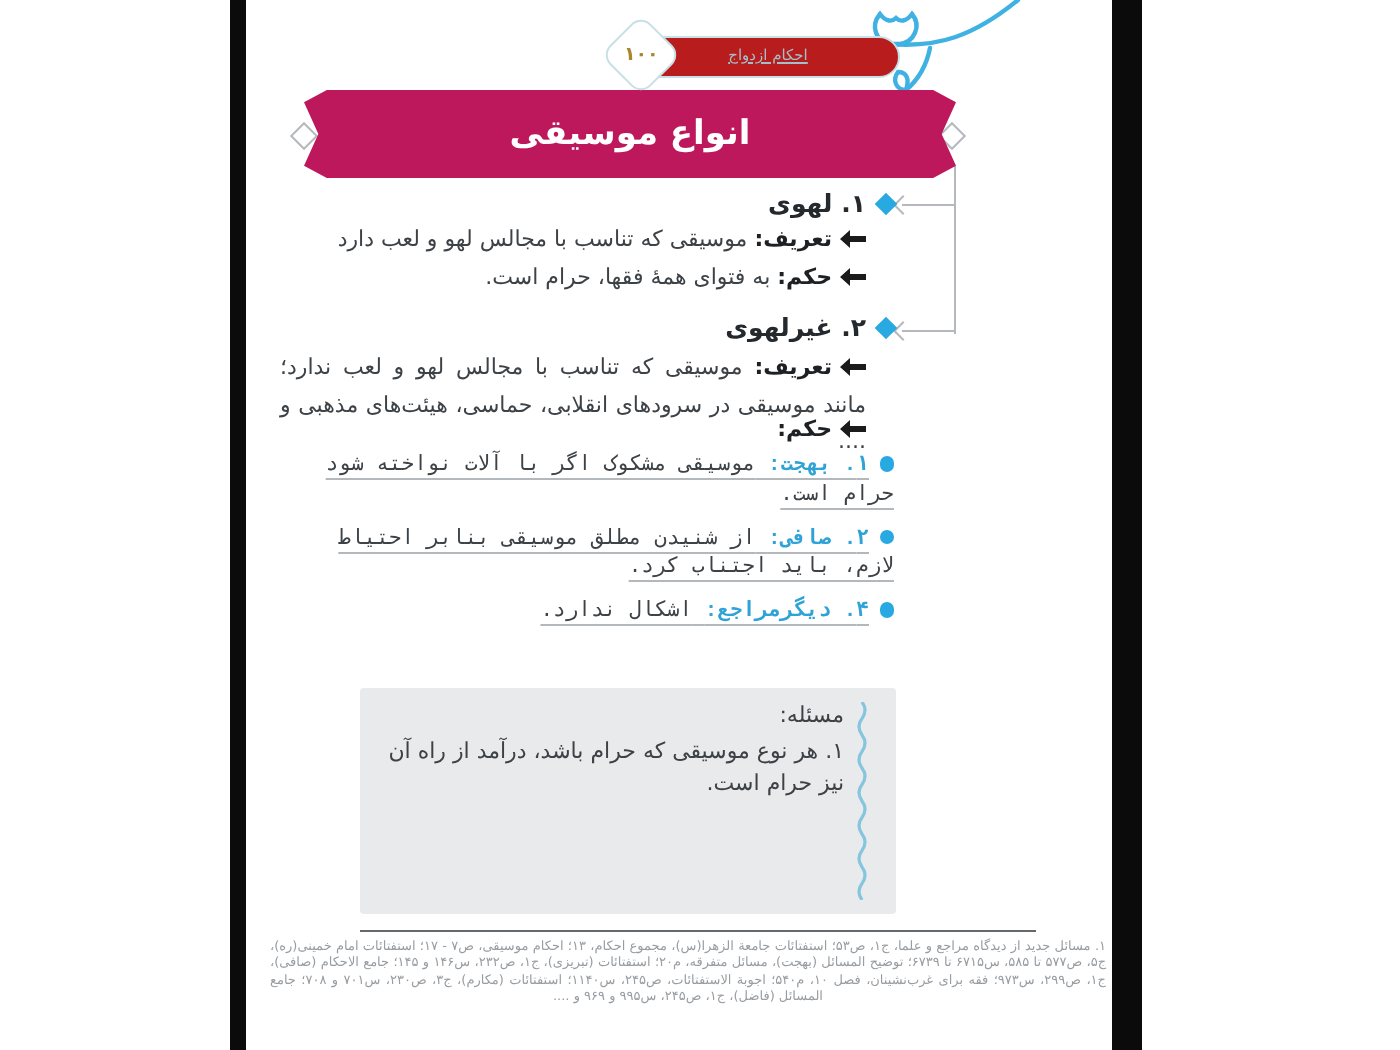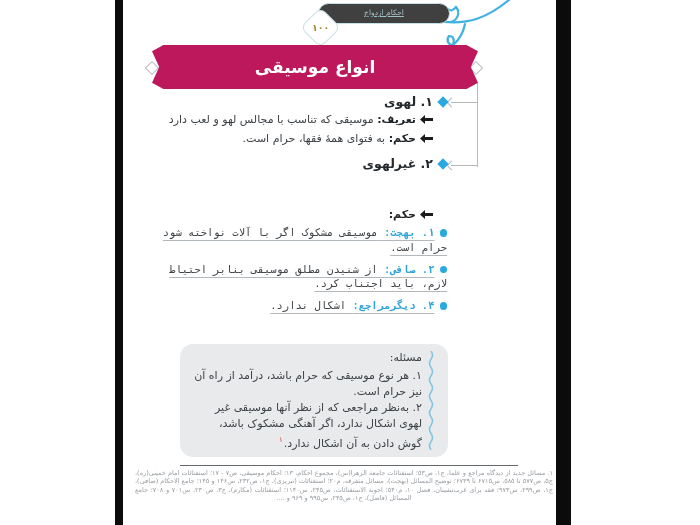--- a/index.html
+++ b/index.html
@@ -4,24 +4,24 @@
 <style>
   html,body{margin:0;padding:0;background:#fff;}
   .page{position:relative;width:700px;height:525px;background:#ffffff;overflow:hidden;
         font-family:"DejaVu Sans",sans-serif;}
   .bar{position:absolute;top:0;height:525px;background:#0b0b0b;}
   .bar.left{left:115px;width:8px;}
   .bar.right{left:556px;width:15px;}
 
   
   .flower{position:absolute;left:403px;top:-2px;}
-  .head-pill{position:absolute;left:318px;top:3px;width:130px;height:19px;
+  .head-pill{position:absolute;left:318px;top:18px;width:130px;height:19px;
              border:1.5px solid #c6e0e5;border-radius:11px;
              text-align:center;line-height:18px;font-size:7.5px;color:#a2c0c8;
-             letter-spacing:1px;background:#404040;text-decoration:underline;}
+             letter-spacing:1px;background:#b91c1c;text-decoration:underline;}
   .page-badge{position:absolute;left:306px;top:13px;width:27px;height:27px;background:#fff;
               border:1.5px solid #c6e0e5;border-radius:7px;transform:rotate(45deg);
               display:flex;align-items:center;justify-content:center;z-index:2;}
   .page-badge span{transform:rotate(-45deg);font-size:9.5px;font-weight:bold;color:#a8872f;}
 
   
   .banner{position:absolute;left:152px;top:45px;width:326px;height:44px;background:#be185d;
           clip-path:polygon(3.5% 0%,96.5% 0%,100% 14%,97.8% 50%,100% 86%,96.5% 100%,3.5% 100%,0% 86%,2.2% 50%,0% 14%);
           text-align:center;line-height:44px;font-size:17px;font-weight:bold;color:#ffffff;z-index:1;}
   .tip-diamond{position:absolute;width:8px;height:8px;background:#fff;border:1.5px solid #b5b9bd;
@@ -45,21 +45,21 @@
   .marja-list{position:absolute;left:140px;top:226px;width:307px;direction:rtl;}
   .marja{font-size:10.5px;line-height:14.5px;color:#3d4247;margin-bottom:7.5px;text-align:right;
          text-decoration:underline;text-decoration-color:#b3b8bd;text-underline-offset:3.5px;
          text-decoration-thickness:0.8px;font-family:Liberation Mono, monospace;}
   .dot{display:inline-block;width:7.5px;height:7.5px;border-radius:50%;background:#29a9e1;
        margin-left:5px;vertical-align:-0.5px;}
   .mname{font-weight:bold;color:#2fa3d6;}
 
   
   .issue-box{position:absolute;left:180px;top:344px;width:268px;height:113px;background:#e9eaec;
-             border-radius:13px;direction:rtl;box-sizing:border-box;padding:6px 26px 6px 14px;
+             border-radius:2px;direction:rtl;box-sizing:border-box;padding:6px 26px 6px 14px;
              color:#3d4247;font-size:11px;line-height:16px;}
   .wave{position:absolute;right:13px;top:7px;}
   .issue-title{margin:0 0 2px 0;}
   .issue-item{margin:0;text-align:right;}
   .fn-ref{color:#d64541;font-size:7px;vertical-align:super;margin-right:1px;}
 
   
   .fn-sep{position:absolute;left:180px;top:465px;width:338px;height:1px;background:#64696d;}
   .footnote{position:absolute;left:135px;top:469px;width:418px;direction:rtl;
             font-size:6.5px;line-height:8.3px;color:#989da2;text-align:justify;text-align-last:center;}
@@ -110,20 +110,25 @@
   </div>
   <div class="row" style="right:267px;top:132px;">
     <svg class="arrow-svg" width="13" height="9" viewBox="0 0 13 9">
         <path d="M5 0 L0 4.5 L5 9 L5 6 L13 6 L13 3 L5 3 Z" fill="#1b1b1b"></path>
       </svg><span class="blabel">حکم:</span> <span>به فتوای همهٔ فقها، حرام است.</span>
   </div>
 
   <div class="row heading" style="right:253px;top:156px;">
     <span class="diamond"></span><span>۲. غیرلهوی</span>
   </div>
+  <div class="wrapblock" style="left:140px;top:175px;width:293px;">
+    <svg class="arrow-svg" width="13" height="9" viewBox="0 0 13 9">
+        <path d="M5 0 L0 4.5 L5 9 L5 6 L13 6 L13 3 L5 3 Z" fill="#1b1b1b"></path>
+      </svg><span class="blabel">تعریف:</span> <span>موسیقی که تناسب با مجالس لهو و لعب ندارد؛ مانند موسیقی در سرودهای انقلابی، حماسی، هیئت‌های مذهبی و ....</span>
+  </div>
   <div class="row" style="right:267px;top:208px;">
     <svg class="arrow-svg" width="13" height="9" viewBox="0 0 13 9">
         <path d="M5 0 L0 4.5 L5 9 L5 6 L13 6 L13 3 L5 3 Z" fill="#1b1b1b"></path>
       </svg><span class="blabel">حکم:</span>
   </div>
 
   <div class="marja-list">
     <div class="marja">
       <span class="dot"></span><span class="mname">۱. بهجت:</span> <span>موسیقی مشکوک اگر با آلات نواخته شود حرام است.</span>
     </div>
@@ -134,19 +139,18 @@
       <span class="dot"></span><span class="mname">۴. دیگرمراجع:</span> <span>اشکال ندارد.</span>
     </div>
   </div>
 
   <div class="issue-box">
     <svg class="wave" width="8" height="99" viewBox="0 0 8 99" preserveAspectRatio="none">
       <path d="M4 0 q3 4 0 8.25 q-3 4 0 8.25 q3 4 0 8.25 q-3 4 0 8.25 q3 4 0 8.25 q-3 4 0 8.25 q3 4 0 8.25 q-3 4 0 8.25 q3 4 0 8.25 q-3 4 0 8.25 q3 4 0 8.25 q-3 4 0 8.25" fill="none" stroke="#85c6de" stroke-width="1.6"></path>
     </svg>
     <p class="issue-title">مسئله:</p>
     <p class="issue-item"><span>۱. هر نوع موسیقی که حرام باشد، درآمد از راه آن نیز حرام است.</span></p>
-    <p class="issue-item"><span>۲. به‌نظر مراجعی که از نظر آنها موسیقی غیر لهوی اشکال ندارد، اگر آهنگی مشکوک باشد، گوش دادن به آن اشکال ندارد.</span><sup class="fn-ref">۱</sup></p>
   </div>
 
   <div class="fn-sep"></div>
   <div class="footnote">۱. مسائل جدید از دیدگاه مراجع و علما، ج۱، ص۵۳؛ استفتائات جامعة الزهرا(س)، مجموع احکام، ۱۳؛ احکام موسیقی، ص۷ - ۱۷؛ استفتائات امام خمینی(ره)، ج۵، ص۵۷۷ تا ۵۸۵، س۶۷۱۵ تا ۶۷۳۹؛ توضیح المسائل (بهجت)، مسائل متفرقه، م۲۰؛ استفتائات (تبریزی)، ج۱، ص۲۳۲، س۱۴۶ و ۱۴۵؛ جامع الاحکام (صافی)، ج۱، ص۲۹۹، س۹۷۳؛ فقه برای غرب‌نشینان، فصل ۱۰، م۵۴۰؛ اجوبة الاستفتائات، ص۲۴۵، س۱۱۴۰؛ استفتائات (مکارم)، ج۳، ص۲۳۰، س۷۰۱ و ۷۰۸؛ جامع المسائل (فاضل)، ج۱، ص۲۴۵، س۹۹۵ و ۹۶۹ و ....</div>
 
 </div>
 
 </body></html>

